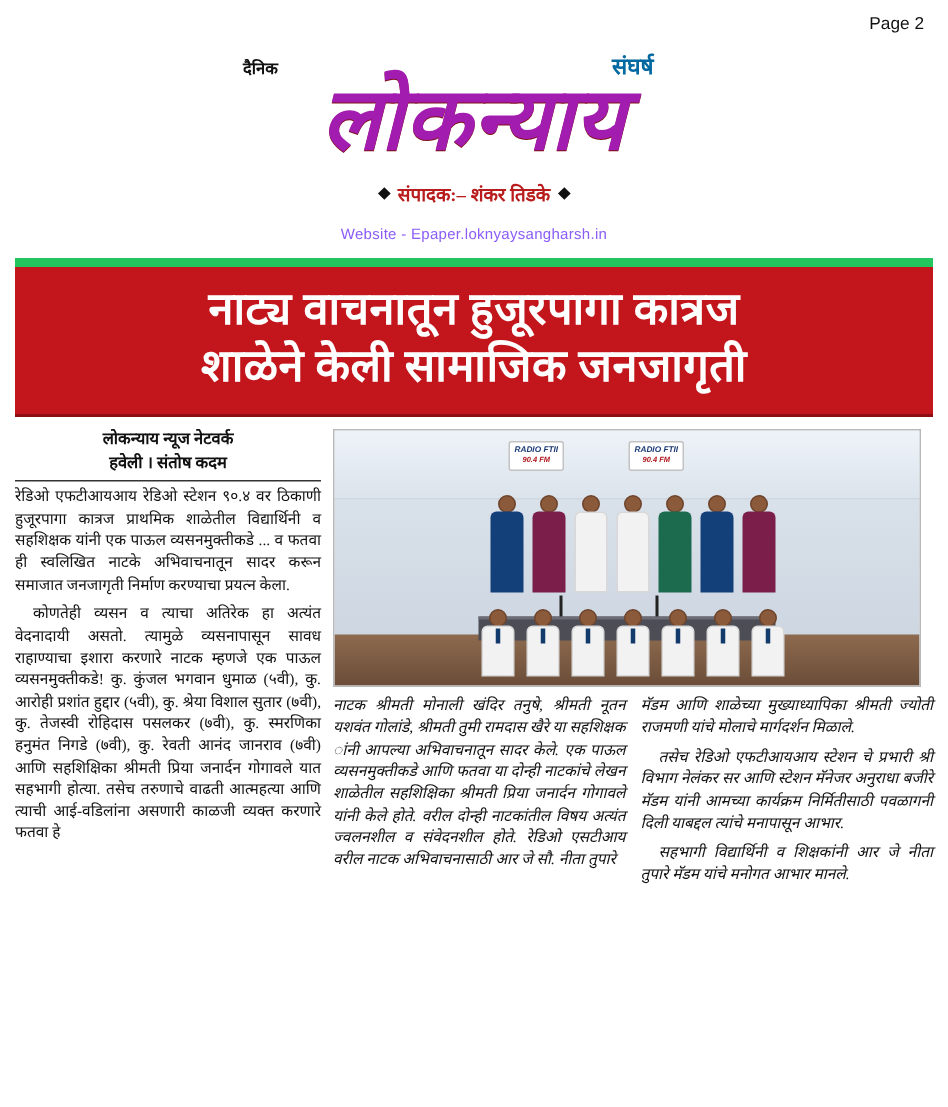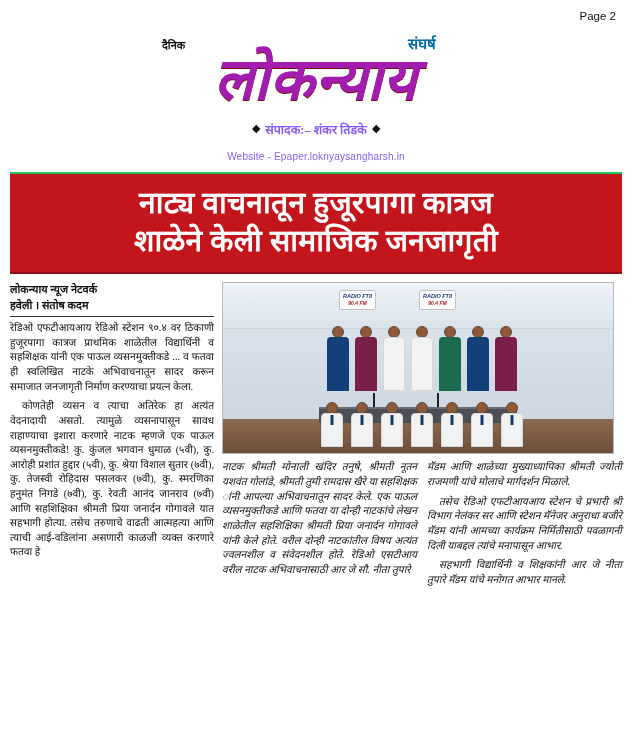--- a/index.html
+++ b/index.html
@@ -68,21 +68,21 @@
     text-shadow: 0 1px 0 #7d0d11;
   }
   .mh-editor {
     position: absolute;
     left: 50%;
     transform: translateX(-50%);
     top: 92px;
     font-family: "Liberation Serif", serif;
     font-size: 12.5px;
     font-weight: bold;
-    color: #8b5cf6;
+    color: #b91c1c;
     white-space: nowrap;
   }
   .mh-editor .diamond {
     display: inline-block;
     width: 6px; height: 6px;
     background: #111;
     transform: rotate(45deg);
     margin: 0 6px;
     vertical-align: 2px;
   }
@@ -90,21 +90,21 @@
     text-align: center;
     font-size: 10px;
     letter-spacing: 0.2px;
     margin-top: 10px;
     margin-bottom: 10px;
     color: #8b5cf6;
   }
   
   .banner {
     background: #c3161c;
-    border-top: 2px solid #22c55e;
+    border-top: 6px solid #22c55e;
     border-bottom: 2px solid #8d0f14;
     padding: 10px 6px 12px 6px;
     text-align: center;
   }
   .banner-line {
     font-family: "Liberation Serif", serif;
     font-weight: bold;
     font-size: 30px;
     line-height: 1.28;
     color: #ffffff;
@@ -125,21 +125,21 @@
     text-align: justify;
     color: #111;
   }
   .col-left { width: 212px; position: relative; }
   .col-mid  { width: 196px; position: relative; }
   .col-right{ width: 196px; position: relative; }
   .byline {
     font-family: "Liberation Serif", serif;
     font-weight: bold;
     font-size: 11px;
-    text-align: left;
+    text-align: center;
     line-height: 1.4;
     margin-bottom: 3px;
   }
   .hr-thin {
     border: 0;
     border-top: 1px solid #333;
     margin: 3px 0 4px 0;
   }
   .para { margin: 0 0 5px 0; }
   .para.indent { text-indent: 12px; }

